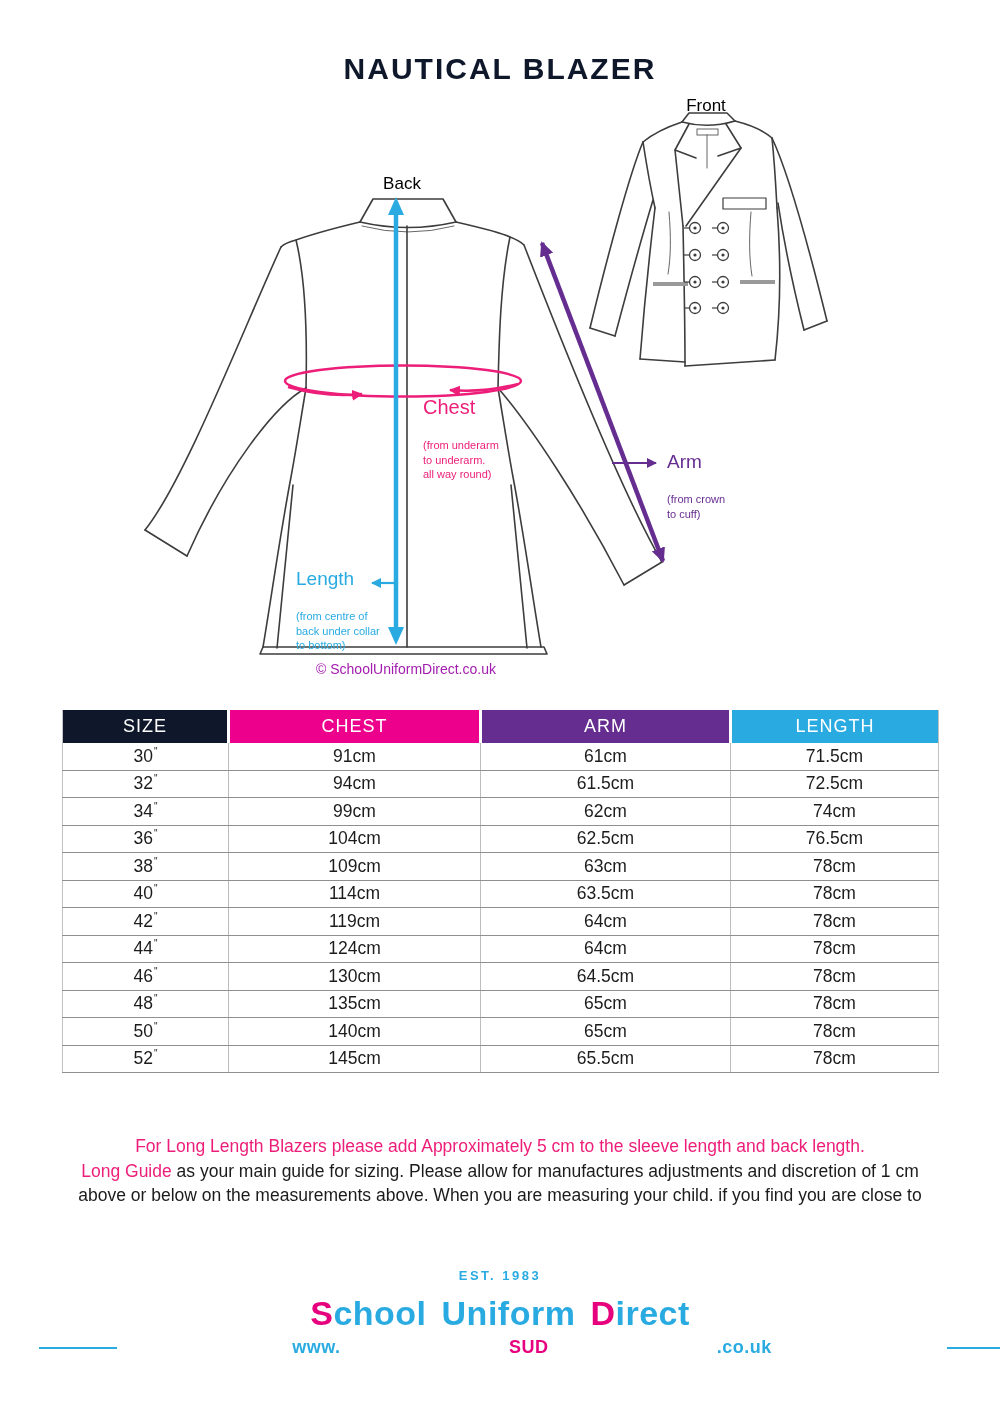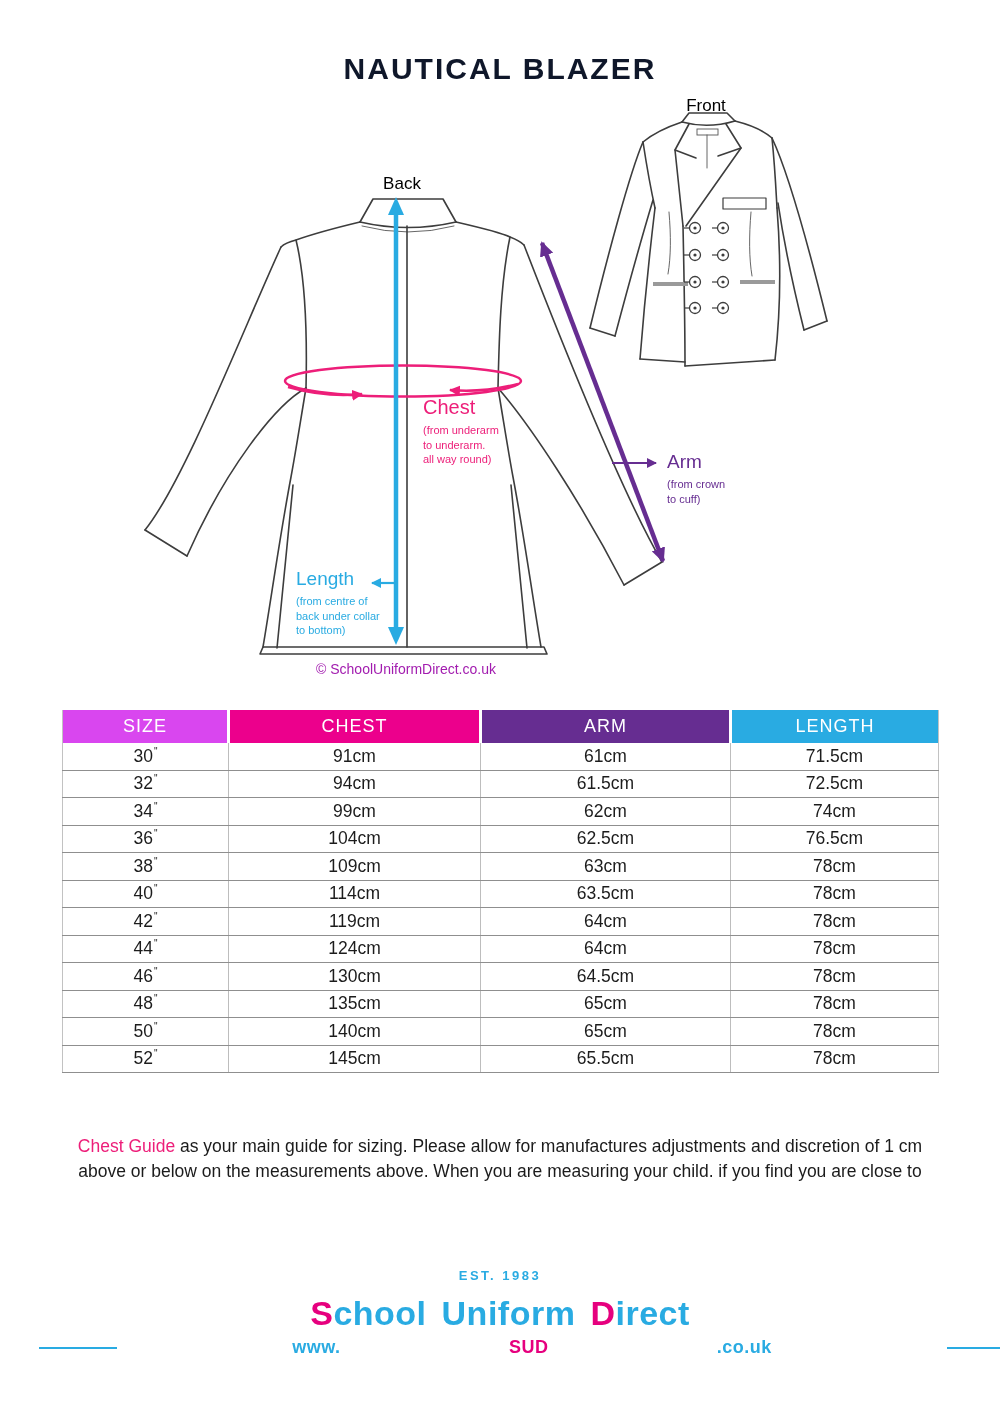--- a/index.html
+++ b/index.html
@@ -12,39 +12,39 @@
   .page-title{
     top:52px;left:0;width:100%;text-align:center;
     color:#0f172a;font-size:30px;font-weight:700;letter-spacing:2px;
   }
 
   .view-label{font-size:17px;color:#000000;text-align:center;width:96px;}
   .front-label{left:658px;top:96px;}
   .back-label{left:354px;top:174px;}
 
   .m-block .m-title{font-size:19px;}
-  .m-block .m-desc{font-size:11px;line-height:14.5px;margin-top:4px;}
+  .m-block .m-desc{font-size:11px;line-height:14.5px;margin-top:19px;}
   .chest-block{left:423px;top:396px;color:#ED1E79;}
   .chest-block .m-title{font-size:20px;}
   .arm-block{left:667px;top:451px;color:#662D91;}
   .length-block{left:296px;top:568px;color:#29ABE2;}
 
   .copyright{left:256px;top:661px;width:300px;text-align:center;color:#a21caf;font-size:14px;}
 
   table.size-table{
     left:62px;top:710px;width:876px;position:absolute;
     border-collapse:collapse;table-layout:fixed;
     border-left:1px solid #c2c2c2;border-right:1px solid #c2c2c2;
   }
   table.size-table th{
     height:33px;color:#ffffff;font-size:18px;font-weight:500;
     letter-spacing:1px;text-align:center;padding:0;
   }
   table.size-table th + th{border-left:3px solid #ffffff;}
-  th.col-size{background:#d946ef;}
+  th.col-size{background:#0f172a;}
   th.col-chest{background:#EC008C;}
   th.col-arm{background:#662D91;}
   th.col-length{background:#29ABE2;}
   table.size-table td{
     height:26.5px;font-size:17.5px;text-align:center;padding:0;color:#1c1c1c;
     border-bottom:1px solid #8f8f8f;
   }
   table.size-table td + td{border-left:1px solid #bdbdbd;}
   sup.inch{font-size:10px;vertical-align:super;margin-left:1px;}
 
@@ -325,22 +325,23 @@
     <tr>
         <td><span>52</span><sup class="inch">"</sup></td>
         <td>145cm</td>
         <td>65.5cm</td>
         <td>78cm</td>
       </tr>
   </tbody>
 </table>
 
 <div class="abs notes">
+  <div class="pink">For Long Length Blazers please add Approximately 5 cm to the sleeve length and back length.</div>
   <div>
-    <span class="pink">Chest Guide</span><span> as your main guide for sizing. Please allow for manufactures adjustments and discretion of 1 cm</span>
+    <span class="pink">Long Guide</span><span> as your main guide for sizing. Please allow for manufactures adjustments and discretion of 1 cm</span>
   </div>
   <div>above or below on the measurements above. When you are measuring your child. if you find you are close to</div>
 </div>
 
 <div class="abs logo-est">EST. 1983</div>
 <div class="abs logo-main">
   <span class="w"><span class="pink">S</span><span>chool</span></span><span class="w">Uniform</span><span class="w"><span class="pink">D</span><span>irect</span></span>
 </div>
 <div class="abs logo-url">
   <span class="dash"></span>

